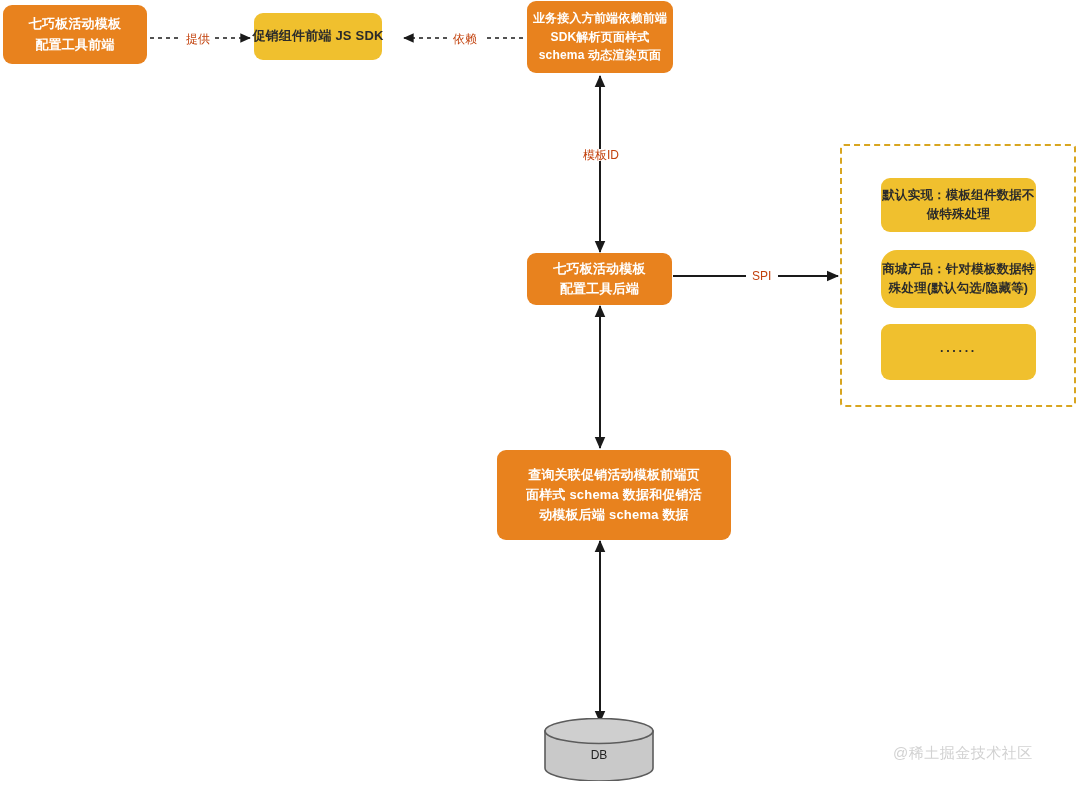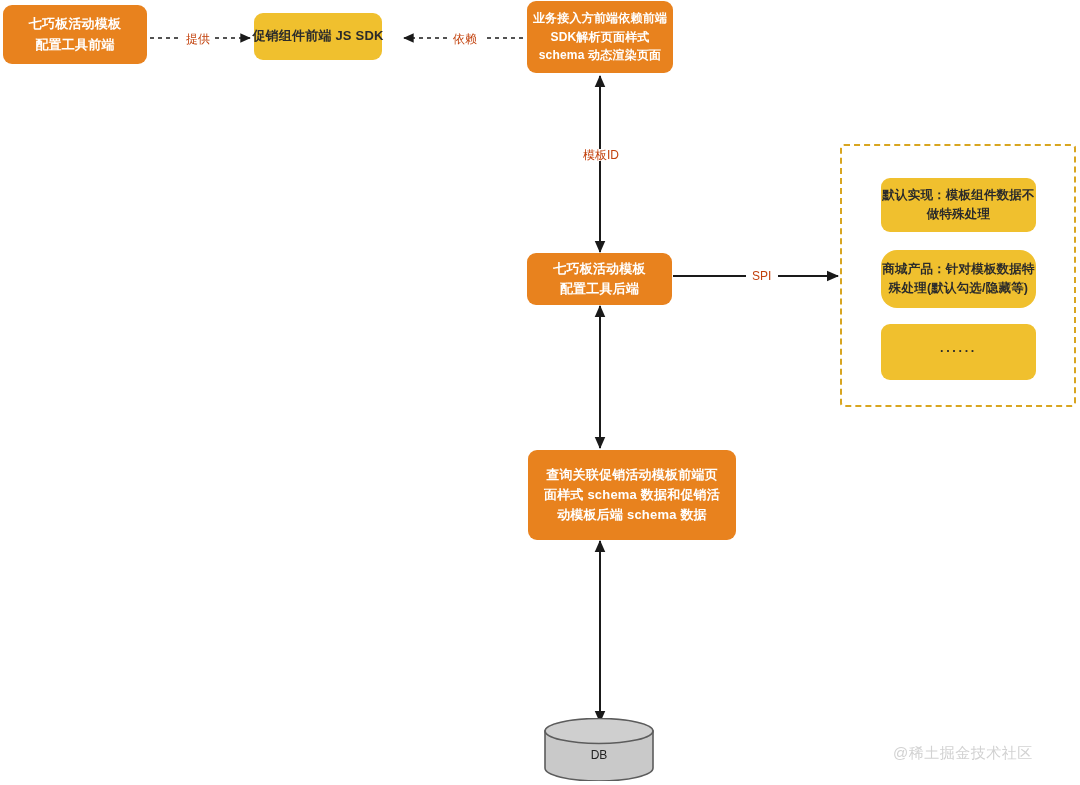--- a/index.html
+++ b/index.html
@@ -47,23 +47,22 @@
   }
   #node-biz-render {
     left: 527px; top: 1px; width: 146px; height: 72px;
     font-size: 12px;
   }
   #node-tool-backend {
     left: 527px; top: 253px; width: 145px; height: 52px;
     font-size: 13px;
   }
   #node-query-schema {
-    left: 497px; top: 450px; width: 208px; height: 90px;
-    font-size: 13px;
-    margin-left: 31px;
+    left: 497px; top: 450px; width: 234px; height: 90px;
+    font-size: 13px;
   }
 
   
   #spi-group {
     position: absolute;
     left: 840px; top: 144px; width: 236px; height: 263px;
     box-sizing: border-box;
     border: 2px dashed #D8A520;
     border-radius: 4px;
     background: #ffffff;

